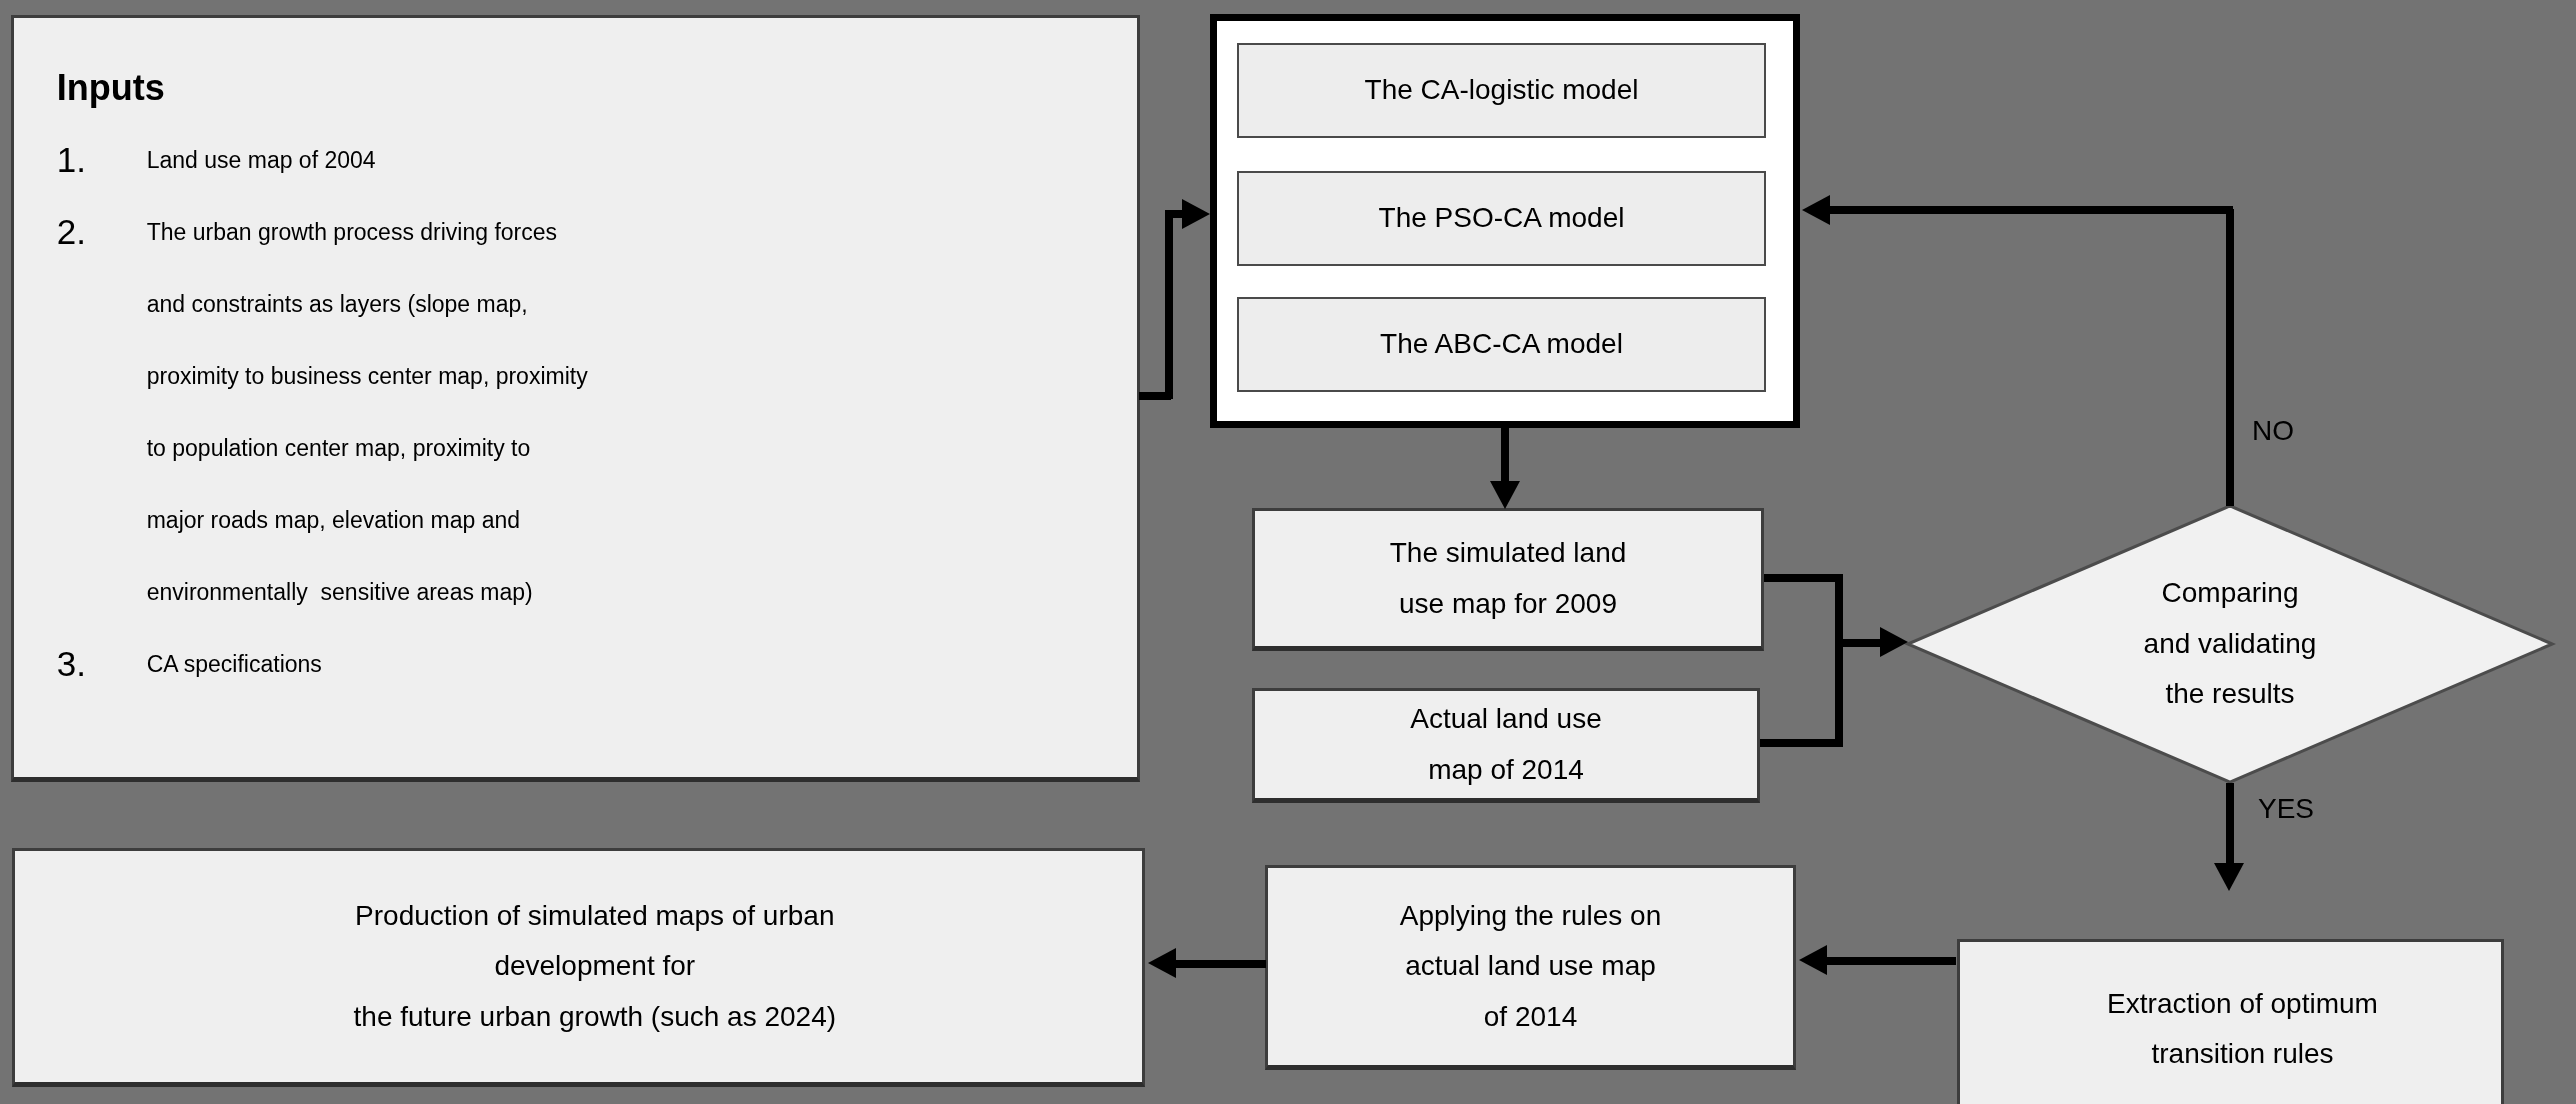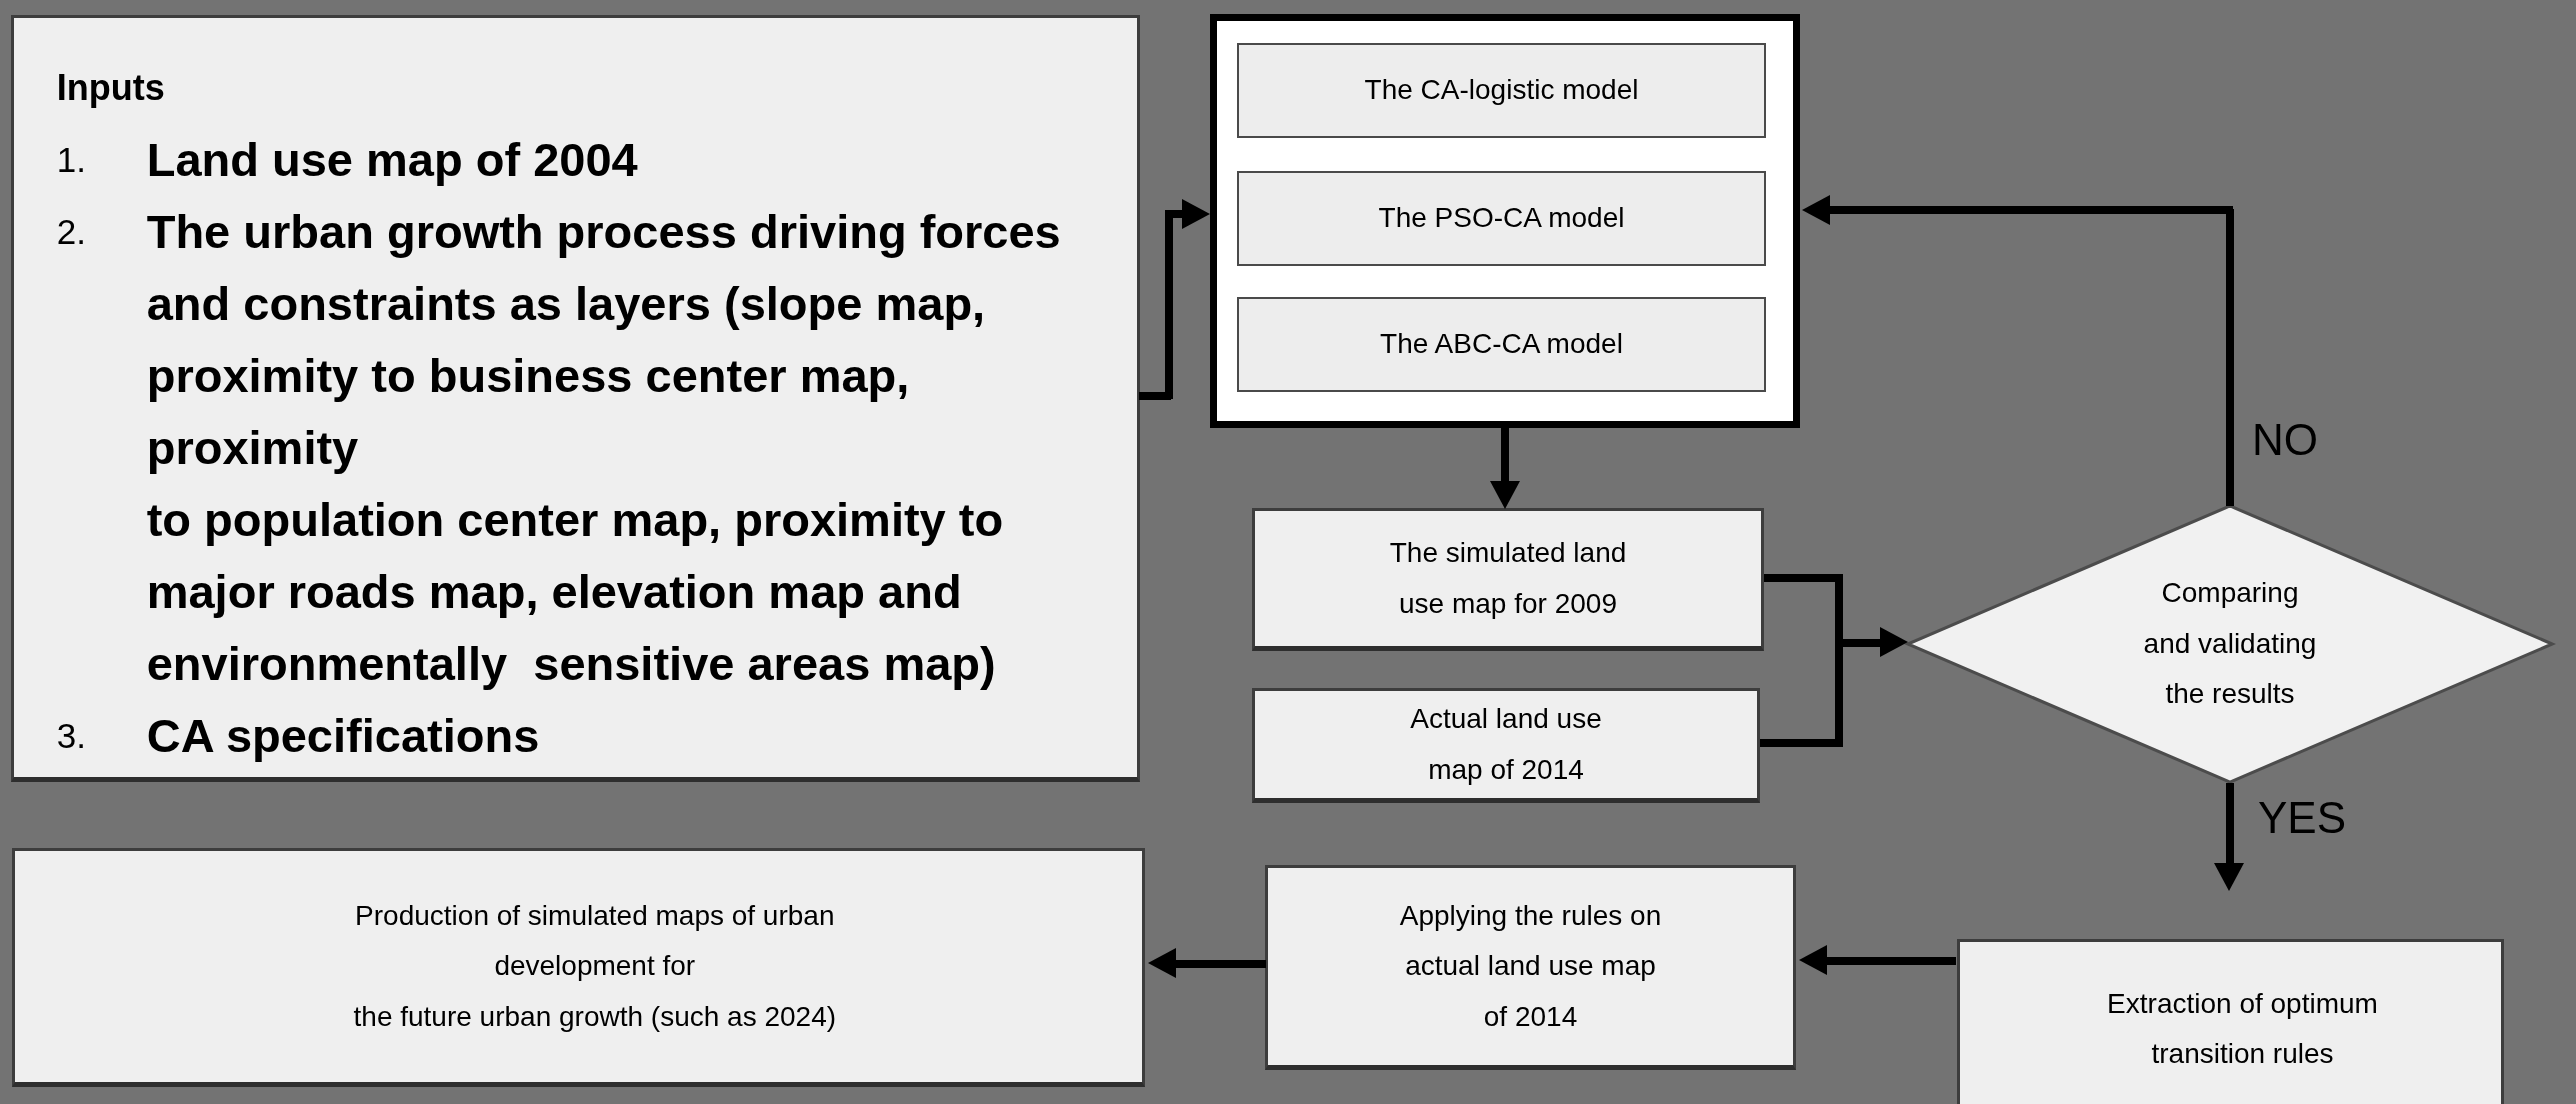--- a/index.html
+++ b/index.html
@@ -32,21 +32,21 @@
   }
   #inputs-box {
     left: 10.7px; top: 15.3px; width: 1129px; height: 767px;
     display: block;
     padding: 34px 31px 0 43px;
     text-align: left;
   }
   .inputs-title { font-weight: bold; font-size: 36px; line-height: 72px; }
   .input-item { display: flex; }
   .input-num { flex: 0 0 90px; font-size: 35px; line-height: 72px; }
-  .input-text { flex: 1 1 auto; font-size: 47px; line-height: 72px; white-space: pre-wrap; font-weight: bold; }
+  .input-text { flex: 1 1 auto; font-size: 23px; line-height: 72px; white-space: pre-wrap; }
   #model-container {
     position: absolute;
     left: 1210px; top: 14px; width: 590px; height: 414px;
     background: #ffffff;
     border: 7.7px solid #000000;
   }
   .model-box {
     position: absolute;
     left: 20px; width: 529px; height: 95px;
     background: #ededed;
@@ -72,21 +72,21 @@
     display: flex; align-items: center; justify-content: center;
     text-align: center;
   }
   .line { position: absolute; background: #000000; }
   .arrowhead { position: absolute; width: 0; height: 0; }
   .ah-right { border-left: 28px solid #000; border-top: 15.3px solid transparent; border-bottom: 15.3px solid transparent; }
   .ah-left  { border-right: 28px solid #000; border-top: 15.3px solid transparent; border-bottom: 15.3px solid transparent; }
   .ah-down  { border-top: 28px solid #000; border-left: 15.3px solid transparent; border-right: 15.3px solid transparent; }
   .branch-label {
     position: absolute;
-    font-size: 44px;
+    font-size: 28px;
     line-height: 1.1;
     color: #000000;
   }
   #no-label  { left: 2252px; top: 416px; }
   #yes-label { left: 2258px; top: 794px; }
 </style>
 </head>
 <body>
 
 <div id="canvas">

